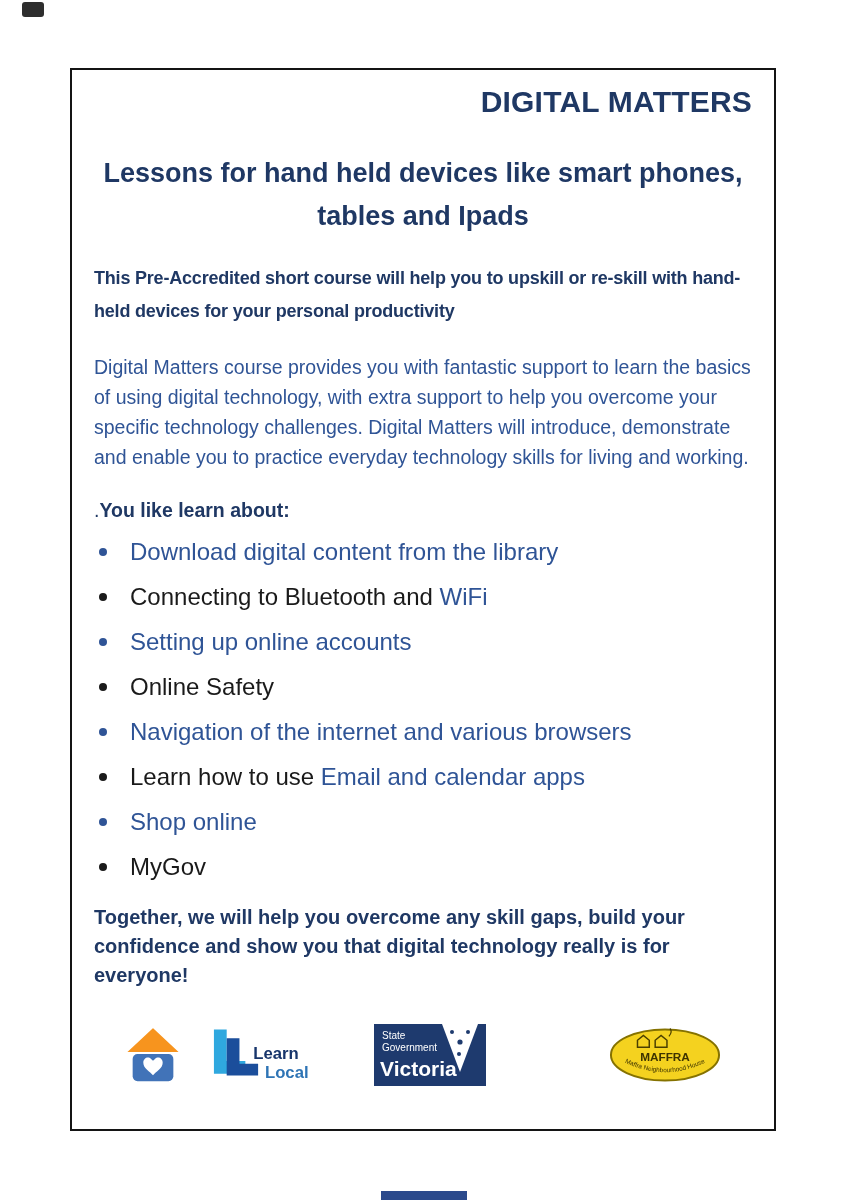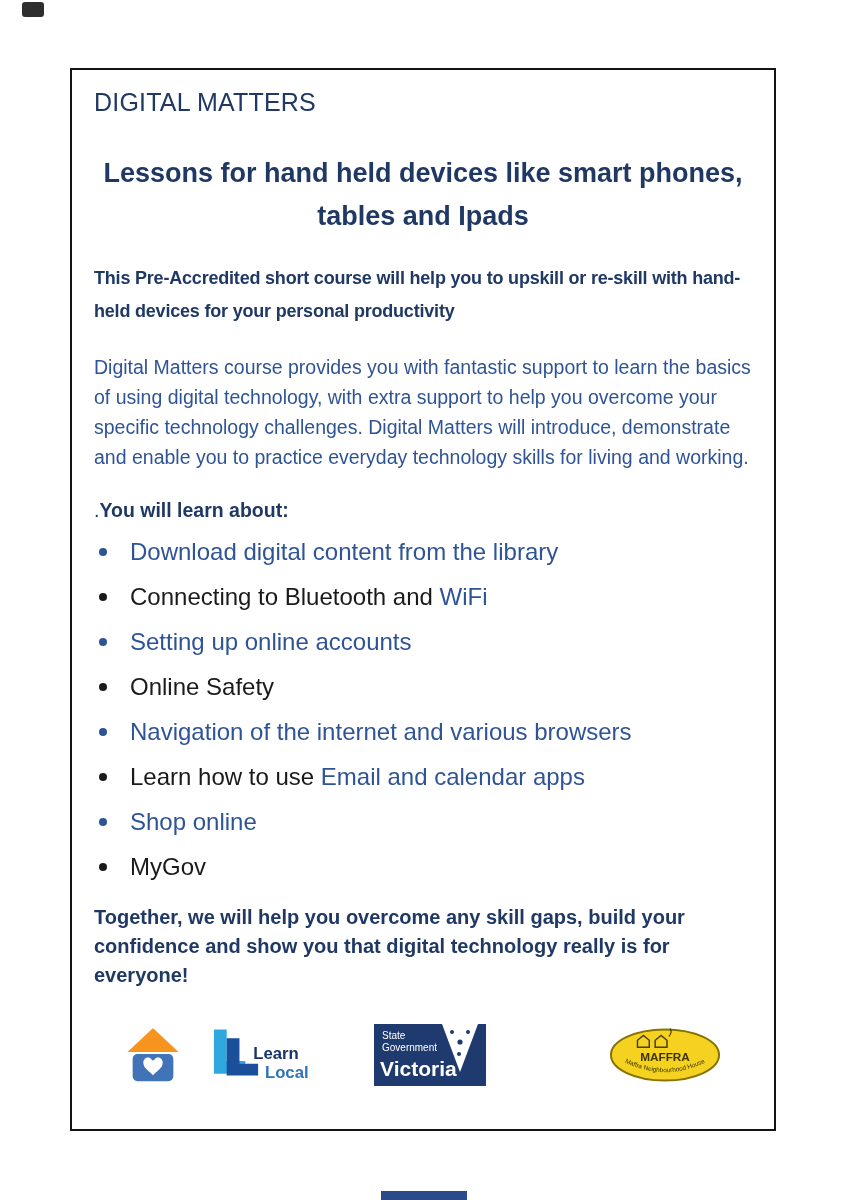--- a/index.html
+++ b/index.html
@@ -12,21 +12,21 @@
   .scan-artifact {
     position:absolute; left:22px; top:2px; width:22px; height:15px;
     background:#2e2e2e; border-radius:3px;
   }
   .frame {
     position:absolute; left:70px; top:68px; width:706px; height:1063px;
     border:2.5px solid #141414; box-sizing:border-box;
     padding:16px 22px 0 22px; overflow:hidden; background:#fff;
   }
   .title {
-    text-align:left; font-size:25px; font-weight:normal;
+    text-align:right; font-size:30px; font-weight:bold;
     color:var(--navy); line-height:32px; letter-spacing:.2px;
   }
   .subtitle {
     margin-top:34px; text-align:center; font-size:27px; font-weight:bold;
     color:var(--navy); line-height:43px;
   }
   .intro {
     margin-top:24px; font-size:18px; font-weight:bold;
     color:var(--navy); line-height:33px; letter-spacing:-0.2px;
   }
@@ -73,21 +73,21 @@
 
   <div class="title">DIGITAL MATTERS</div>
 
   <div class="subtitle">Lessons for hand held devices like smart phones, tables and Ipads</div>
 
   <div class="intro">This Pre-Accredited short course will help you to upskill or re-skill with hand-held devices for your personal productivity</div>
 
   <div class="body-par">Digital Matters course provides you with fantastic support to learn the basics of using digital technology, with extra support to help you overcome your specific technology challenges. Digital Matters will introduce, demonstrate and enable you to practice everyday technology skills for living and working.</div>
 
   <div class="learn-heading">
-    <span class="prefix">.</span><span class="label">You will learn about:</span>
+    <span class="prefix">.</span><span class="label">You like learn about:</span>
   </div>
 
   <ul class="learn-list">
       <li><span class="dot" style="background: rgb(47, 84, 150);"></span><span style="color: rgb(47, 84, 150);">Download digital content from the library</span></li>
       <li><span class="dot" style="background: rgb(26, 26, 26);"></span><span style="color: rgb(26, 26, 26);">Connecting to Bluetooth and </span><span style="color: rgb(47, 84, 150);">WiFi</span></li>
       <li><span class="dot" style="background: rgb(47, 84, 150);"></span><span style="color: rgb(47, 84, 150);">Setting up online accounts</span></li>
       <li><span class="dot" style="background: rgb(26, 26, 26);"></span><span style="color: rgb(26, 26, 26);">Online Safety</span></li>
       <li><span class="dot" style="background: rgb(47, 84, 150);"></span><span style="color: rgb(47, 84, 150);">Navigation of the internet and various browsers</span></li>
       <li><span class="dot" style="background: rgb(26, 26, 26);"></span><span style="color: rgb(26, 26, 26);">Learn how to use </span><span style="color: rgb(47, 84, 150);">Email and calendar apps</span></li>
       <li><span class="dot" style="background: rgb(47, 84, 150);"></span><span style="color: rgb(47, 84, 150);">Shop online</span></li>

